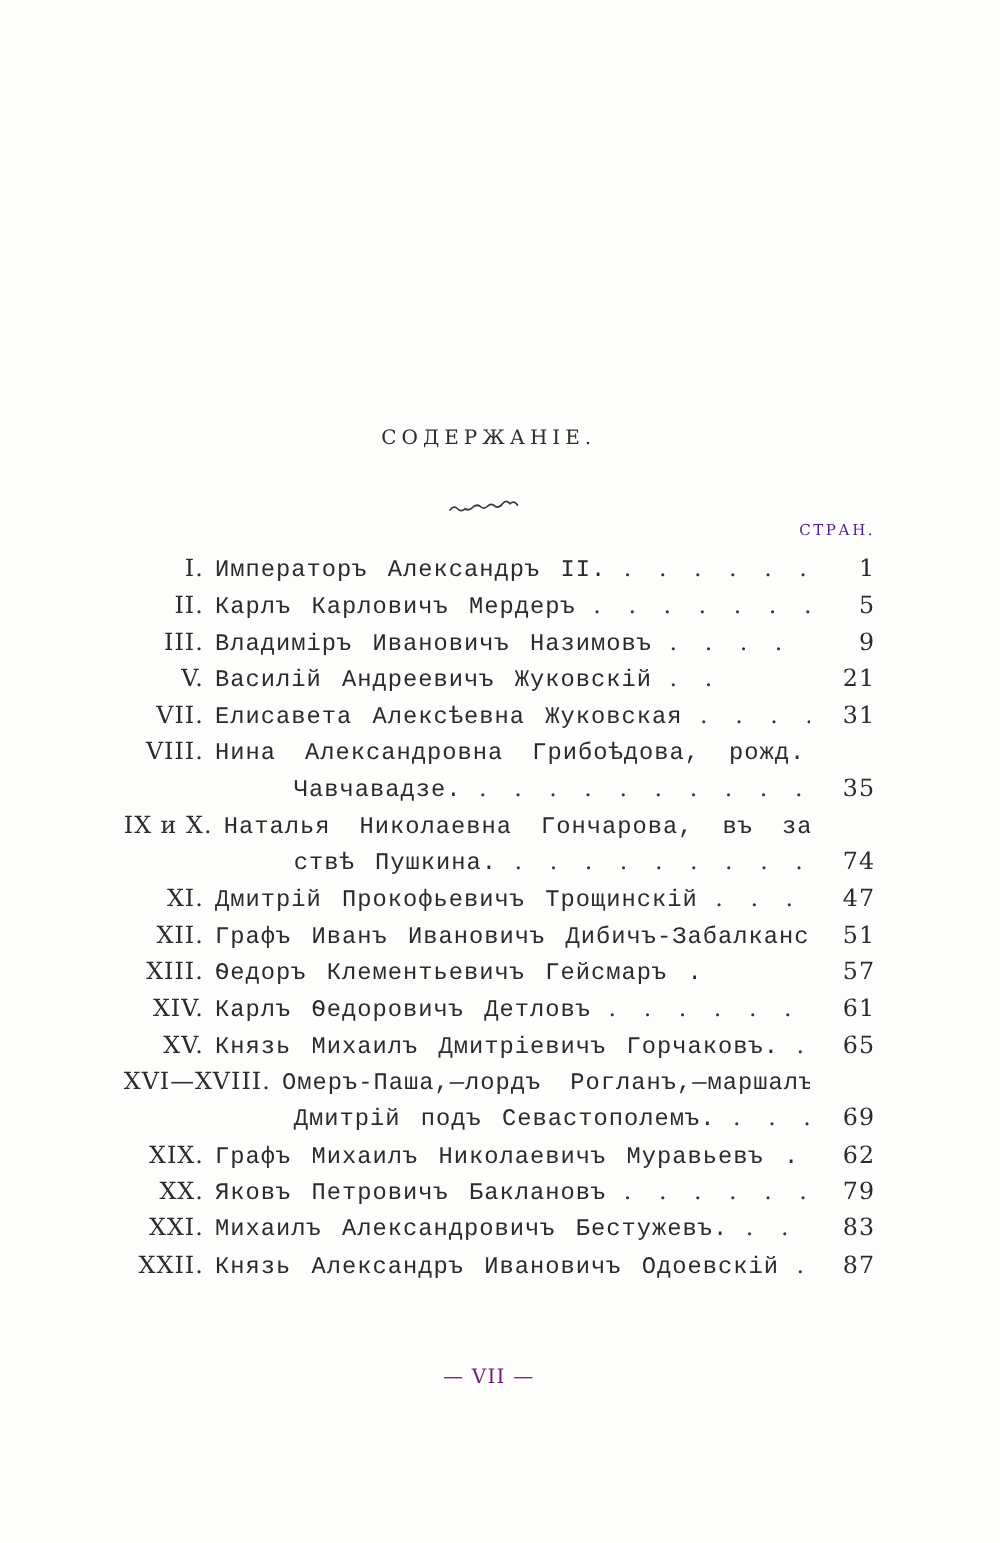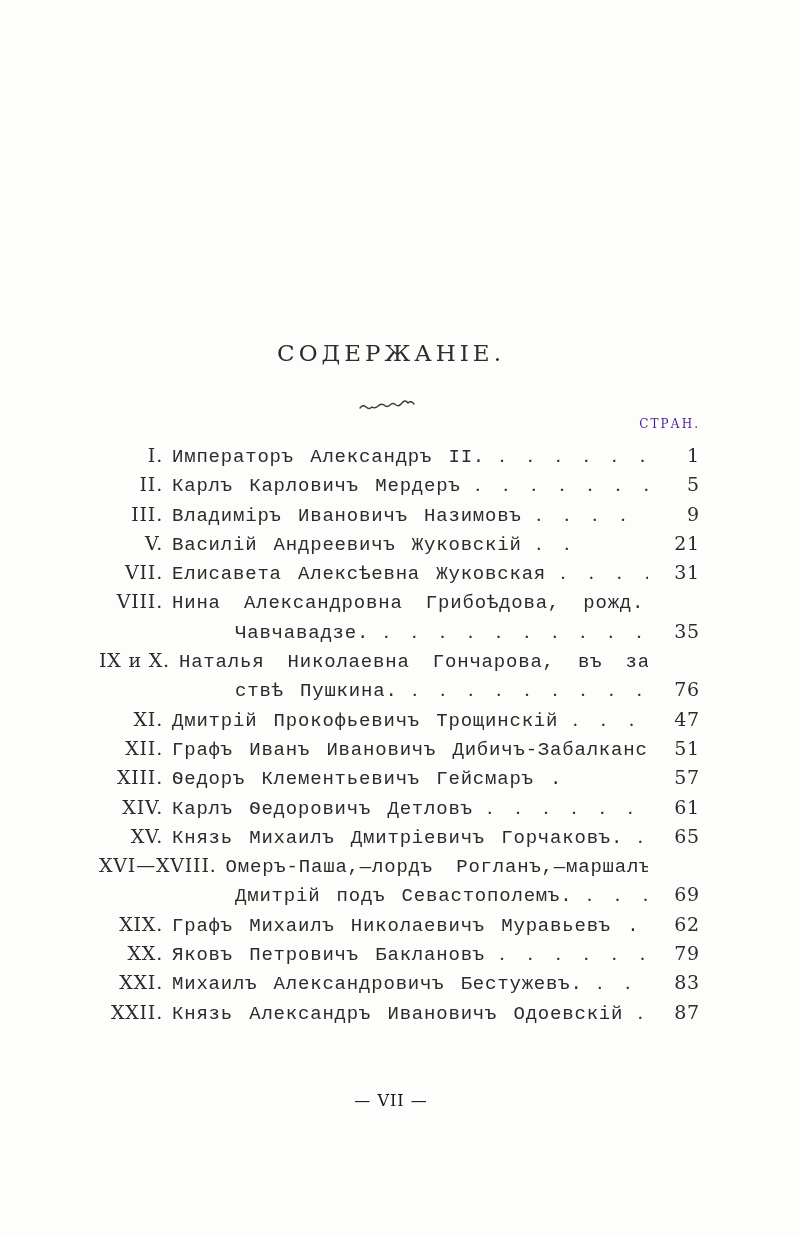--- a/index.html
+++ b/index.html
@@ -15,21 +15,21 @@
     overflow: hidden;
     font-family: "DejaVu Serif", serif;
     color: #2b2b2b;
   }
   .title {
     position: absolute;
     left: 90px;
     top: 340px;
     width: 602px;
     text-align: center;
-    font-size: 23px;
+    font-size: 16px;
     letter-spacing: 4px;
     color: #2d2d2d;
     white-space: nowrap;
   }
   .ornament {
     position: absolute;
     left: 358px;
     top: 400px;
     width: 64px;
     height: 12px;
@@ -98,21 +98,21 @@
     line-height: 29.3px;
   }
   .footer {
     position: absolute;
     left: 90px;
     top: 1091px;
     width: 602px;
     text-align: center;
     font-size: 16px;
     letter-spacing: 1px;
-    color: #0f172a;
+    color: #701a75;
   }
 </style>
 </head>
 <body>
 
 <div class="sheet">
 
   <div class="title">СОДЕРЖАНІЕ.</div>
 
   <svg class="ornament" viewBox="0 0 64 12">
@@ -167,21 +167,21 @@
       <div class="row spread">
       <div class="inner">
         <span class="roman">IX и X.</span><span class="entry-text">Наталья Николаевна Гончарова, въ замуже-</span>
       </div>
       <span class="page-num"></span>
     </div>
       <div class="row indent">
       <div class="inner">
         <span class="roman"></span><span class="entry-text">ствѣ Пушкина.</span><span class="dots">. . . . . . . . . .</span>
       </div>
-      <span class="page-num">76</span>
+      <span class="page-num">74</span>
     </div>
       <div class="row">
       <div class="inner">
         <span class="roman">XI.</span><span class="entry-text">Дмитрій Прокофьевичъ Трощинскій</span><span class="dots">. . . . .</span>
       </div>
       <span class="page-num">47</span>
     </div>
       <div class="row">
       <div class="inner">
         <span class="roman">XII.</span><span class="entry-text">Графъ Иванъ Ивановичъ Дибичъ-Забалканскій.</span>

